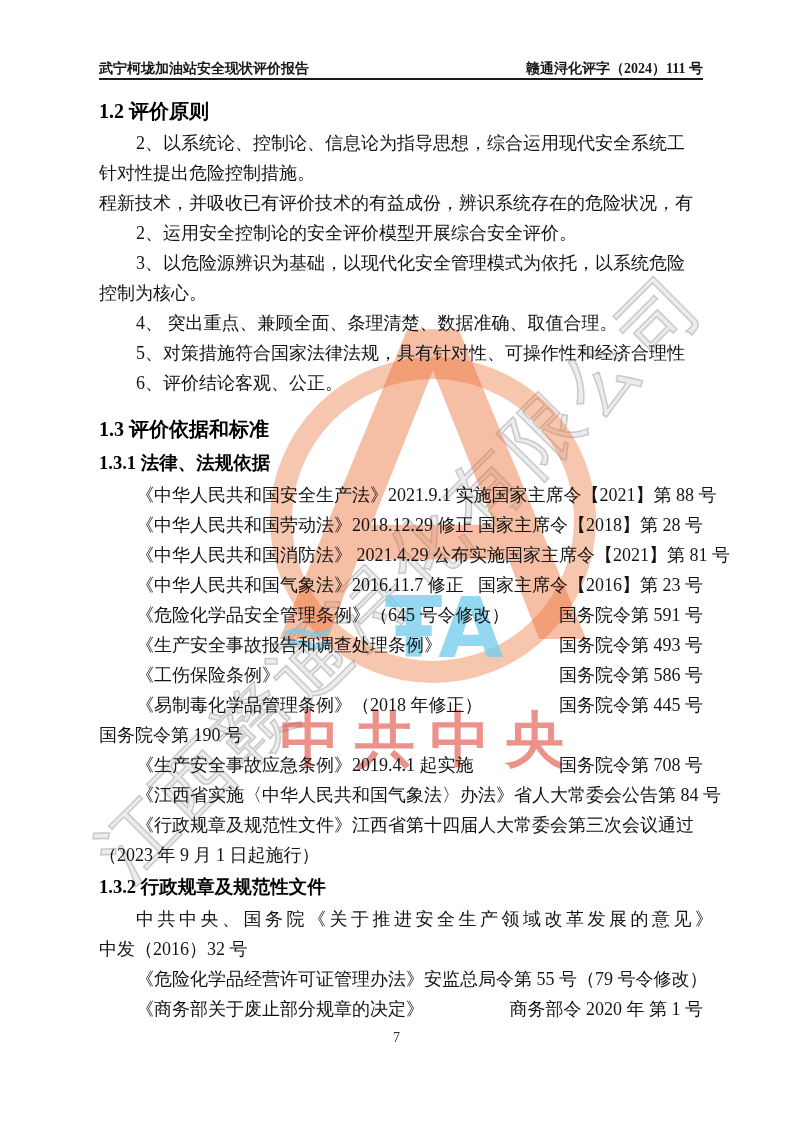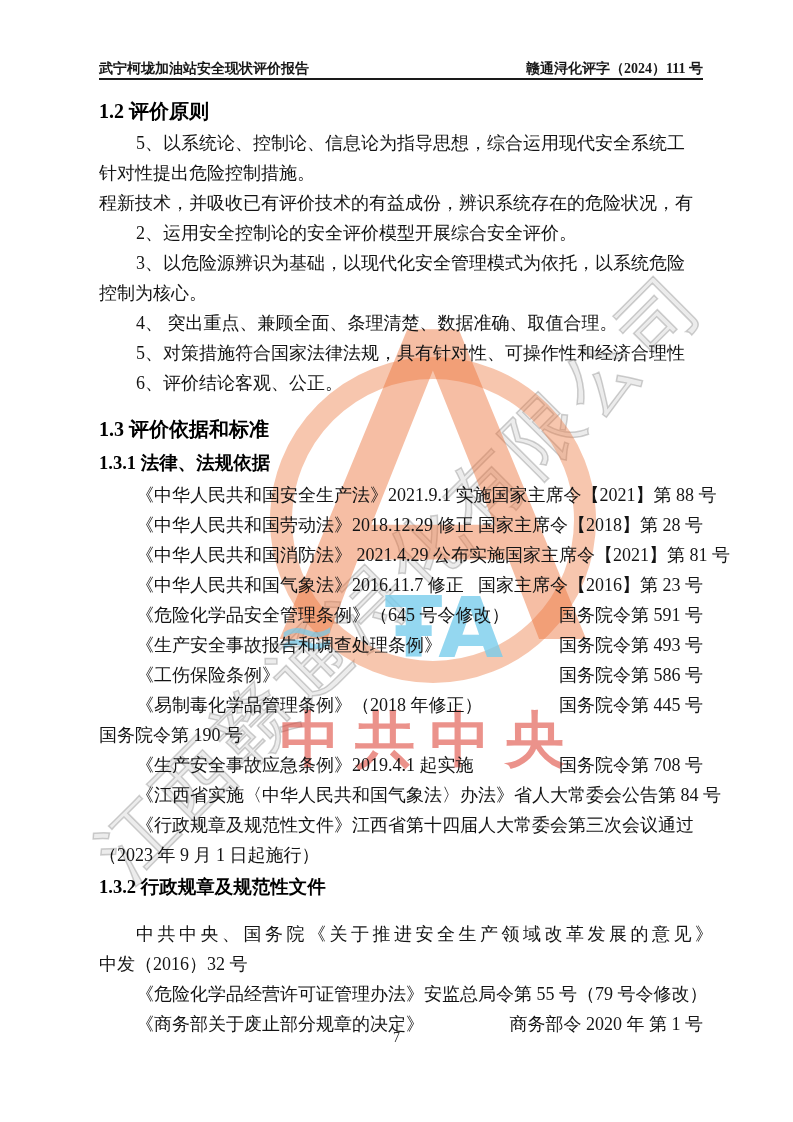--- a/index.html
+++ b/index.html
@@ -50,21 +50,21 @@
   .hdr{
     display:flex;justify-content:space-between;align-items:flex-end;
     font-size:14px;font-weight:bold;color:#181818;
     border-bottom:2px solid #1a1a1a;
   }
   .h2{font-size:20px;font-weight:bold;color:#000;line-height:34px;margin-top:14px;}
   .h3{font-size:18.5px;font-weight:bold;color:#000;line-height:34px;}
   .ln{font-size:18px;line-height:30px;white-space:nowrap;}
   .ind{padding-left:37px;}
   .row{display:flex;justify-content:space-between;}
-  .spread{letter-spacing:3.5px;margin-top:15px;}
+  .spread{letter-spacing:3.5px;}
   .footer{
     position:absolute;left:0;right:0;top:1030px;text-align:center;
     font-size:14px;color:#2a2a2a;z-index:2;
   }
 </style>
 </head>
 <body>
 
 <div class="wm-layer">
   <div class="wm-diag">江西赣通浔化有限公司</div>
@@ -76,21 +76,21 @@
 </div>
 
 <div class="content">
 
   <div class="hdr">
     <span>武宁柯垅加油站安全现状评价报告</span>
     <span>赣通浔化评字（2024）111 号</span>
   </div>
 
   <div class="h2">1.2 评价原则</div>
-  <div class="ln ind">5、以系统论、控制论、信息论为指导思想，综合运用现代安全系统工</div>
+  <div class="ln ind">2、以系统论、控制论、信息论为指导思想，综合运用现代安全系统工</div>
   <div class="ln">针对性提出危险控制措施。</div>
   <div class="ln">程新技术，并吸收已有评价技术的有益成份，辨识系统存在的危险状况，有</div>
   <div class="ln ind">2、运用安全控制论的安全评价模型开展综合安全评价。</div>
   <div class="ln ind">3、以危险源辨识为基础，以现代化安全管理模式为依托，以系统危险</div>
   <div class="ln">控制为核心。</div>
   <div class="ln ind">4、 突出重点、兼顾全面、条理清楚、数据准确、取值合理。</div>
   <div class="ln ind">5、对策措施符合国家法律法规，具有针对性、可操作性和经济合理性</div>
   <div class="ln ind">6、评价结论客观、公正。</div>
 
   <div class="h2">1.3 评价依据和标准</div>

